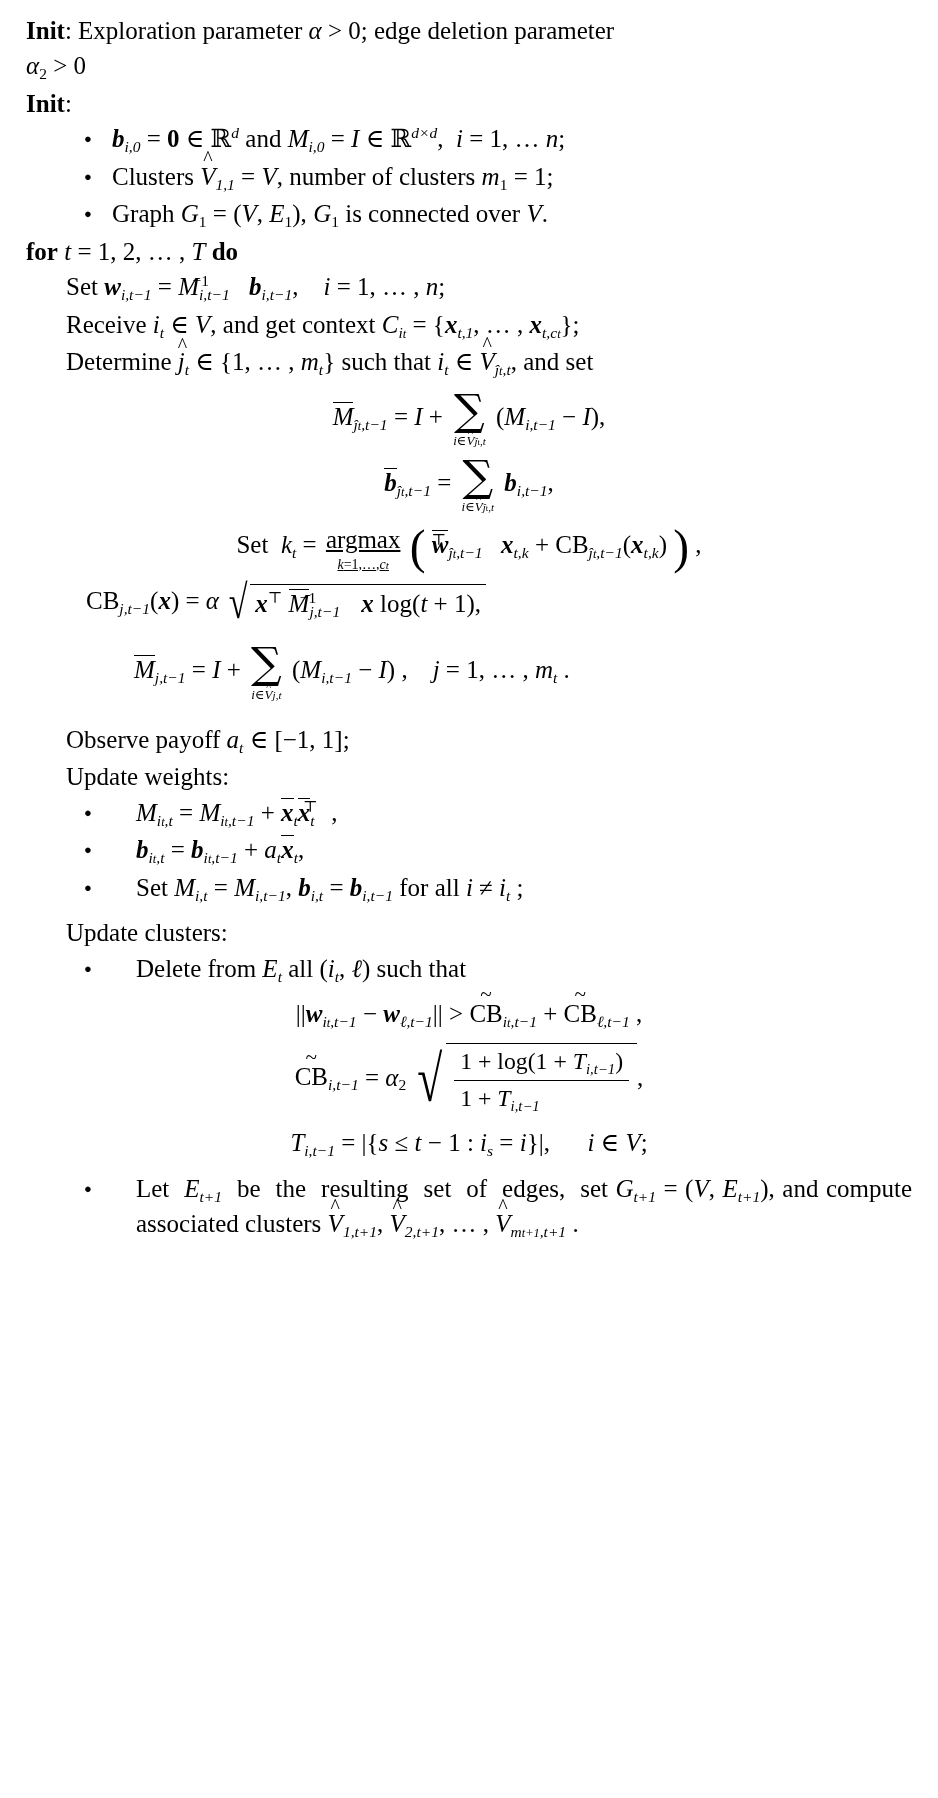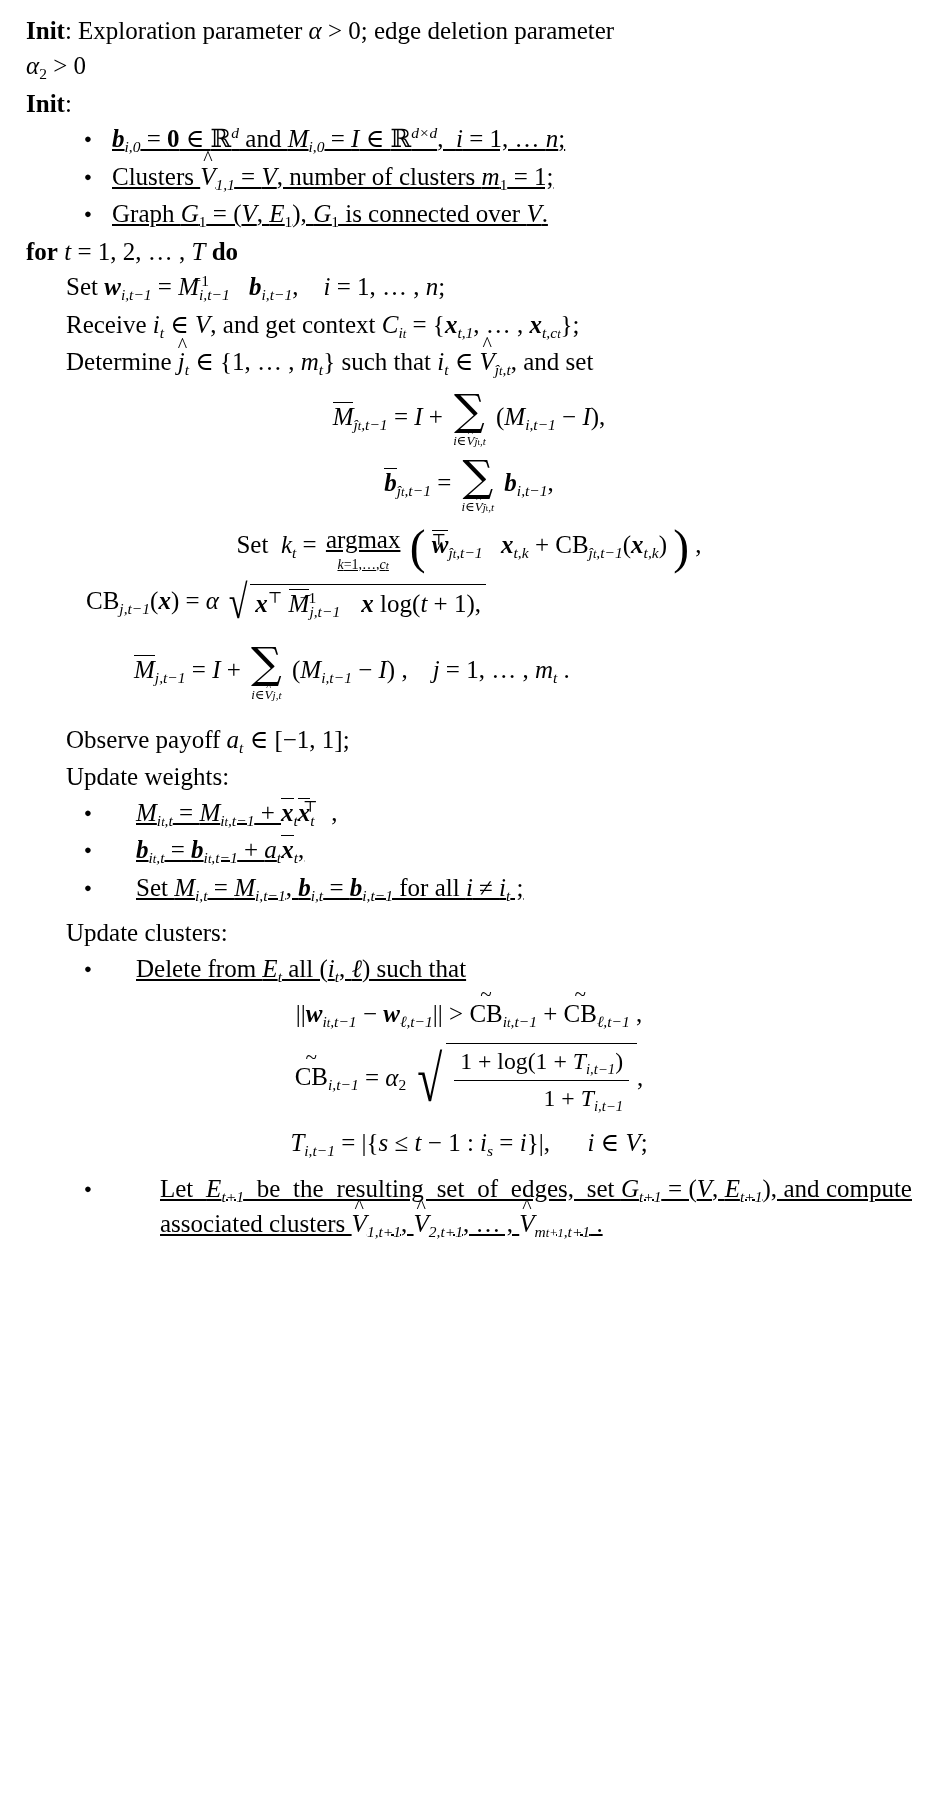--- a/index.html
+++ b/index.html
@@ -24,21 +24,20 @@
     margin: 0 0 2px 0;
   }
   .bold { font-weight: bold; }
   .mathvar { font-style: italic; font-family: "Liberation Serif", serif; }
   .bvec { font-style: italic; font-weight: bold; }
   .indent1 { margin-left: 40px; }
   .bullets {
     list-style: none;
     margin: 0;
     padding: 0;
-    text-decoration: underline;
   }
   .bullets li {
     position: relative;
     margin: 0 0 2px 0;
     padding-left: 86px;
   }
   .bullets li:before {
     content: "\25CF";
     position: absolute;
     left: 58px;
@@ -115,21 +114,21 @@
   }
   .argmaxwrap .lim {
     display: block;
     font-size: 0.56em;
     line-height: 1.1;
   }
   
   .frac {
     display: inline-block;
     vertical-align: middle;
-    text-align: right;
+    text-align: left;
     margin: 0 3px;
     font-size: 0.95em;
   }
   .frac .num {
     display: block;
     padding: 0 6px 1px 6px;
     border-bottom: 1.4px solid #000;
   }
   .frac .den {
     display: block;
@@ -191,21 +190,20 @@
     display: inline-block;
     vertical-align: middle;
     font-size: 1.9em;
     line-height: 0.75;
     transform: scaleX(0.72);
     margin-right: -1px;
   }
   .justify-par {
     text-align: justify;
     text-justify: inter-word;
-    margin-left: 24px;
   }
   .lastline { margin-top: 16px; }
 </style>
 </head>
 <body>
 
 <div class="algo">
 
   <div class="line">
     <span class="bold">Init</span><span>: Exploration parameter <span class="mathvar">α</span> &gt; 0; edge deletion parameter</span>

